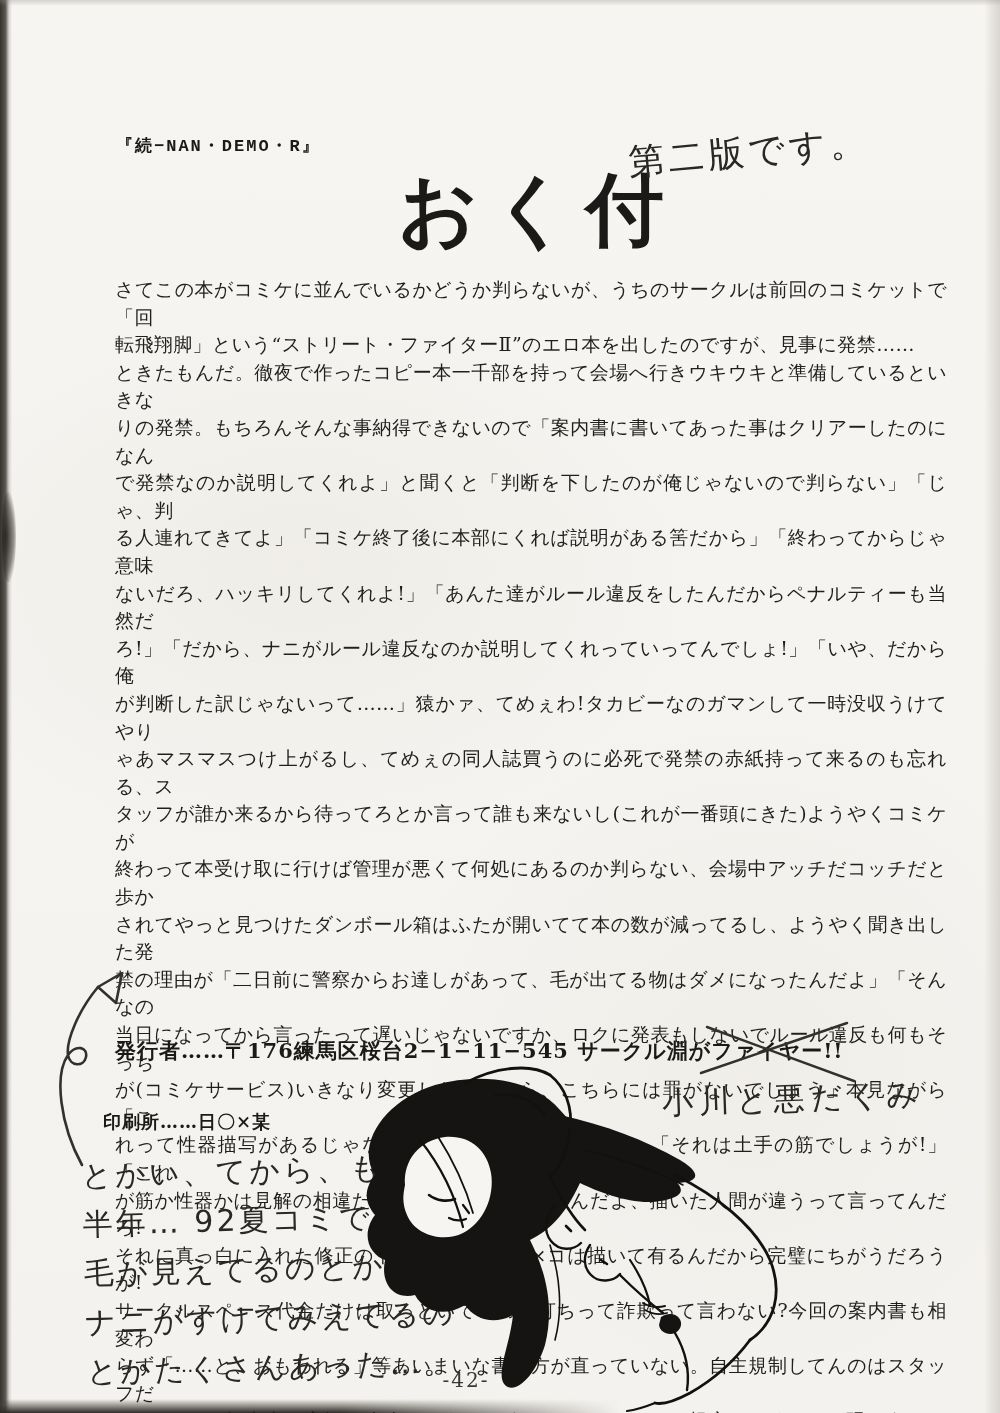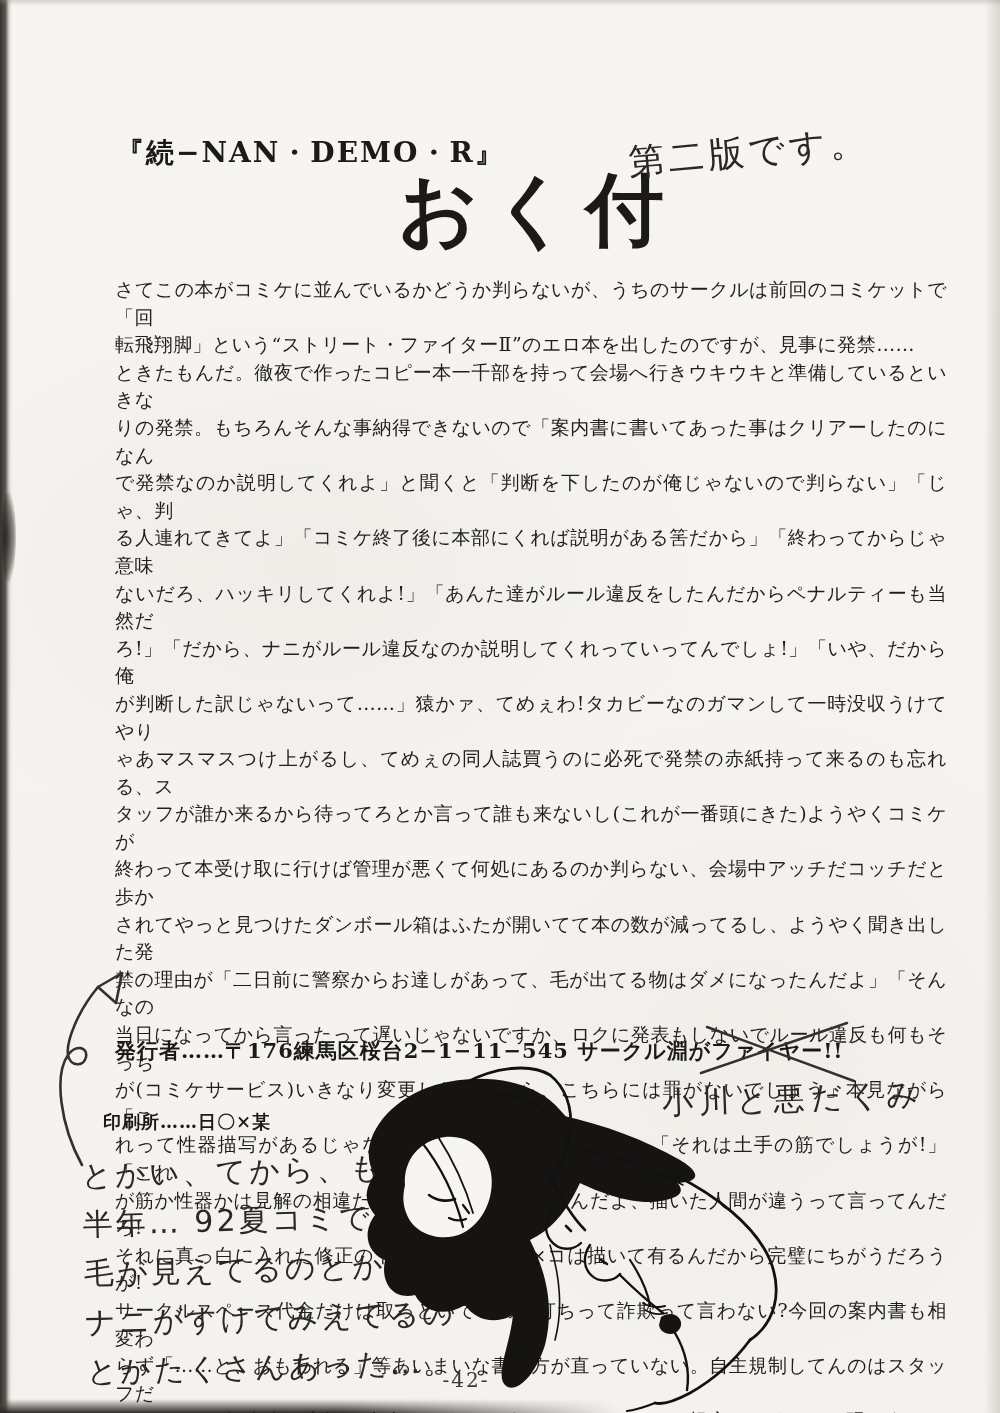--- a/index.html
+++ b/index.html
@@ -23,21 +23,21 @@
   .edge-bottom{position:absolute;left:0;bottom:0;height:14px;width:620px;
     background:linear-gradient(0deg,#2e2b28 0%,rgba(70,66,60,.5) 55%,transparent 100%);
     -webkit-mask-image:linear-gradient(90deg,#000 0%,#000 55%,transparent 100%);
     mask-image:linear-gradient(90deg,#000 0%,#000 55%,transparent 100%);}
   .edge-right{position:absolute;right:0;top:0;width:16px;height:1413px;
     background:linear-gradient(270deg,#d9d6d0 0%,rgba(217,214,208,.55) 50%,transparent 100%);}
   .edge-top{position:absolute;left:0;top:0;height:6px;width:1000px;
     background:linear-gradient(180deg,rgba(150,146,138,.35),transparent);}
 
   .ink{color:#1b1a18;}
-  .series-title{position:absolute;left:116px;top:134px;font-size:28px;letter-spacing:2px;font-weight:bold;}
+  .series-title{position:absolute;left:116px;top:134px;font-size:17px;letter-spacing:2px;font-weight:bold;font-family:Liberation Mono, monospace;}
   .main-title{position:absolute;left:398px;top:158px;font-size:78px;font-weight:bold;letter-spacing:14px;
     font-family:"DejaVu Sans","Liberation Sans",sans-serif;transform:scaleY(1.02);}
   .hand{font-family:"DejaVu Sans","Liberation Sans",sans-serif;font-weight:400;color:#2a2824;}
   .edition-note{position:absolute;left:628px;top:128px;font-size:36px;letter-spacing:4px;transform:rotate(-5deg);}
 
   .body-text{position:absolute;left:115px;top:276px;width:832px;
     font-size:19px;line-height:27.6px;letter-spacing:.4px;
     white-space:pre-line;text-align:justify;color:#201f1d;}
 
   .publisher-line{position:absolute;left:115px;top:1037px;font-size:21px;letter-spacing:1px;font-weight:bold;}

